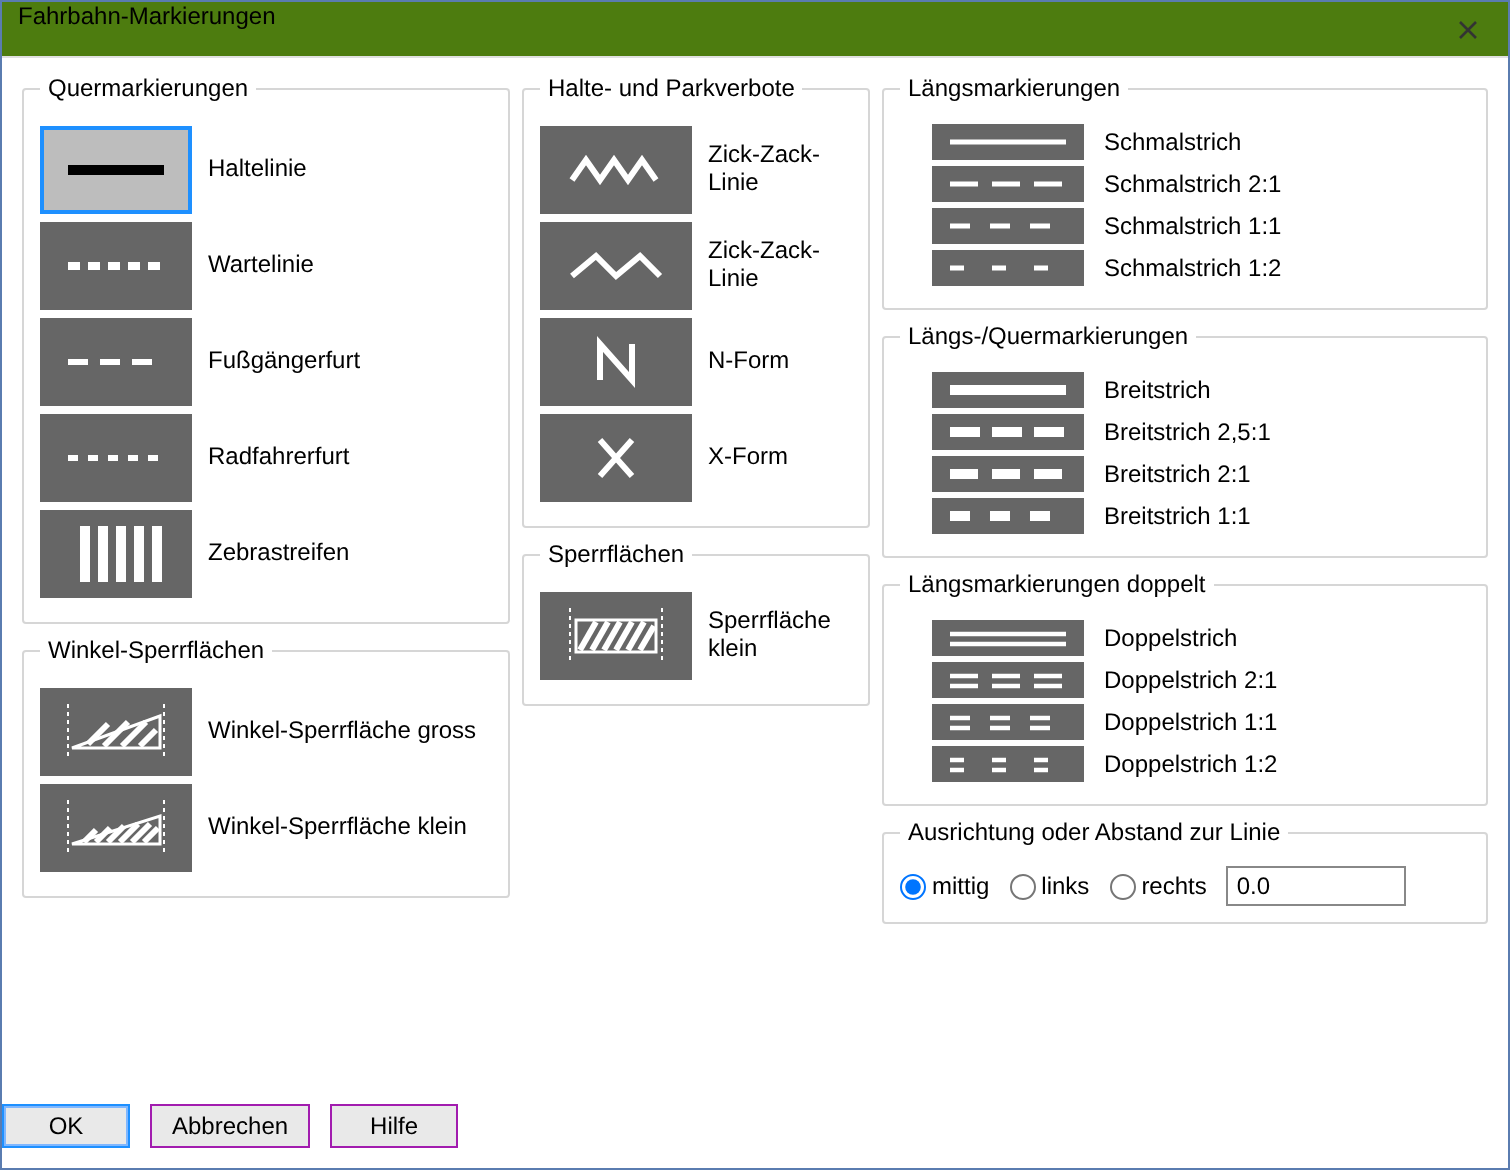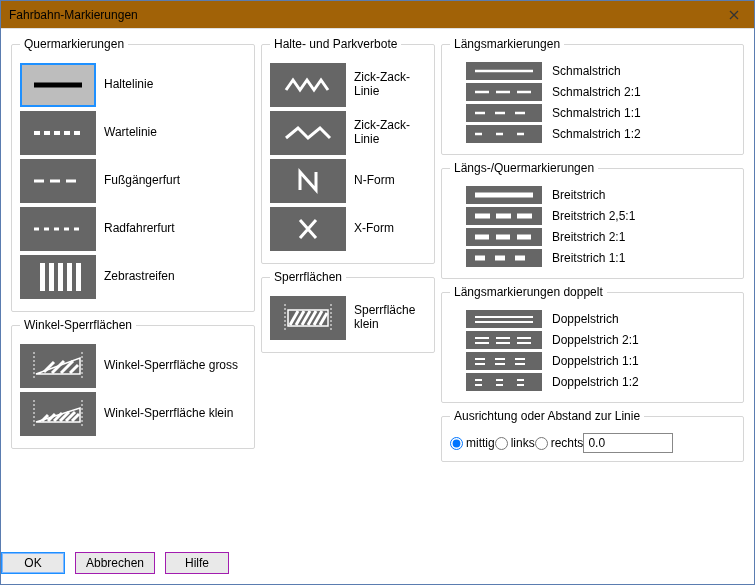--- a/index.html
+++ b/index.html
@@ -13,24 +13,24 @@
   .window {
     width: 755px;
     height: 585px;
     border: 1px solid #5a7cb0;
     background: #fff;
     display: flex;
     flex-direction: column;
   }
   .titlebar {
     height: 28px;
-    background: #a16207;
+    background: #4d7c0f;
     border-bottom: 1px solid #e0e0e0;
     display: flex;
-    align-items: center;
+    align-items: flex-start;
     padding: 0 0 0 8px;
   }
   .titlebar-title { flex: 1; }
   .titlebar-close {
     width: 40px;
     height: 28px;
     display: flex;
     align-items: center;
     justify-content: center;
     font-size: 14px;
@@ -110,21 +110,21 @@
     padding: 0 10px;
     cursor: default;
   }
   button.btn.default {
     border: 1px solid #1e90ff;
     box-shadow: inset 0 0 0 1px #7fb7ff;
   }
   
   .wstroke { stroke: #fff; stroke-width: 3; fill: none; }
   .wfill { fill: #fff; }
-  .radios { display: flex; align-items: center; margin-top: 2px; }
+  .radios { display: flex; align-items: center; gap: 10px; margin-top: 2px; }
   .radio { display: flex; align-items: center; gap: 3px; }
   .radio input { margin: 0; }
   input.num {
     width: 90px;
     height: 20px;
     font: inherit;
     border: 1px solid #888;
     padding: 0 4px;
   }
 </style>

